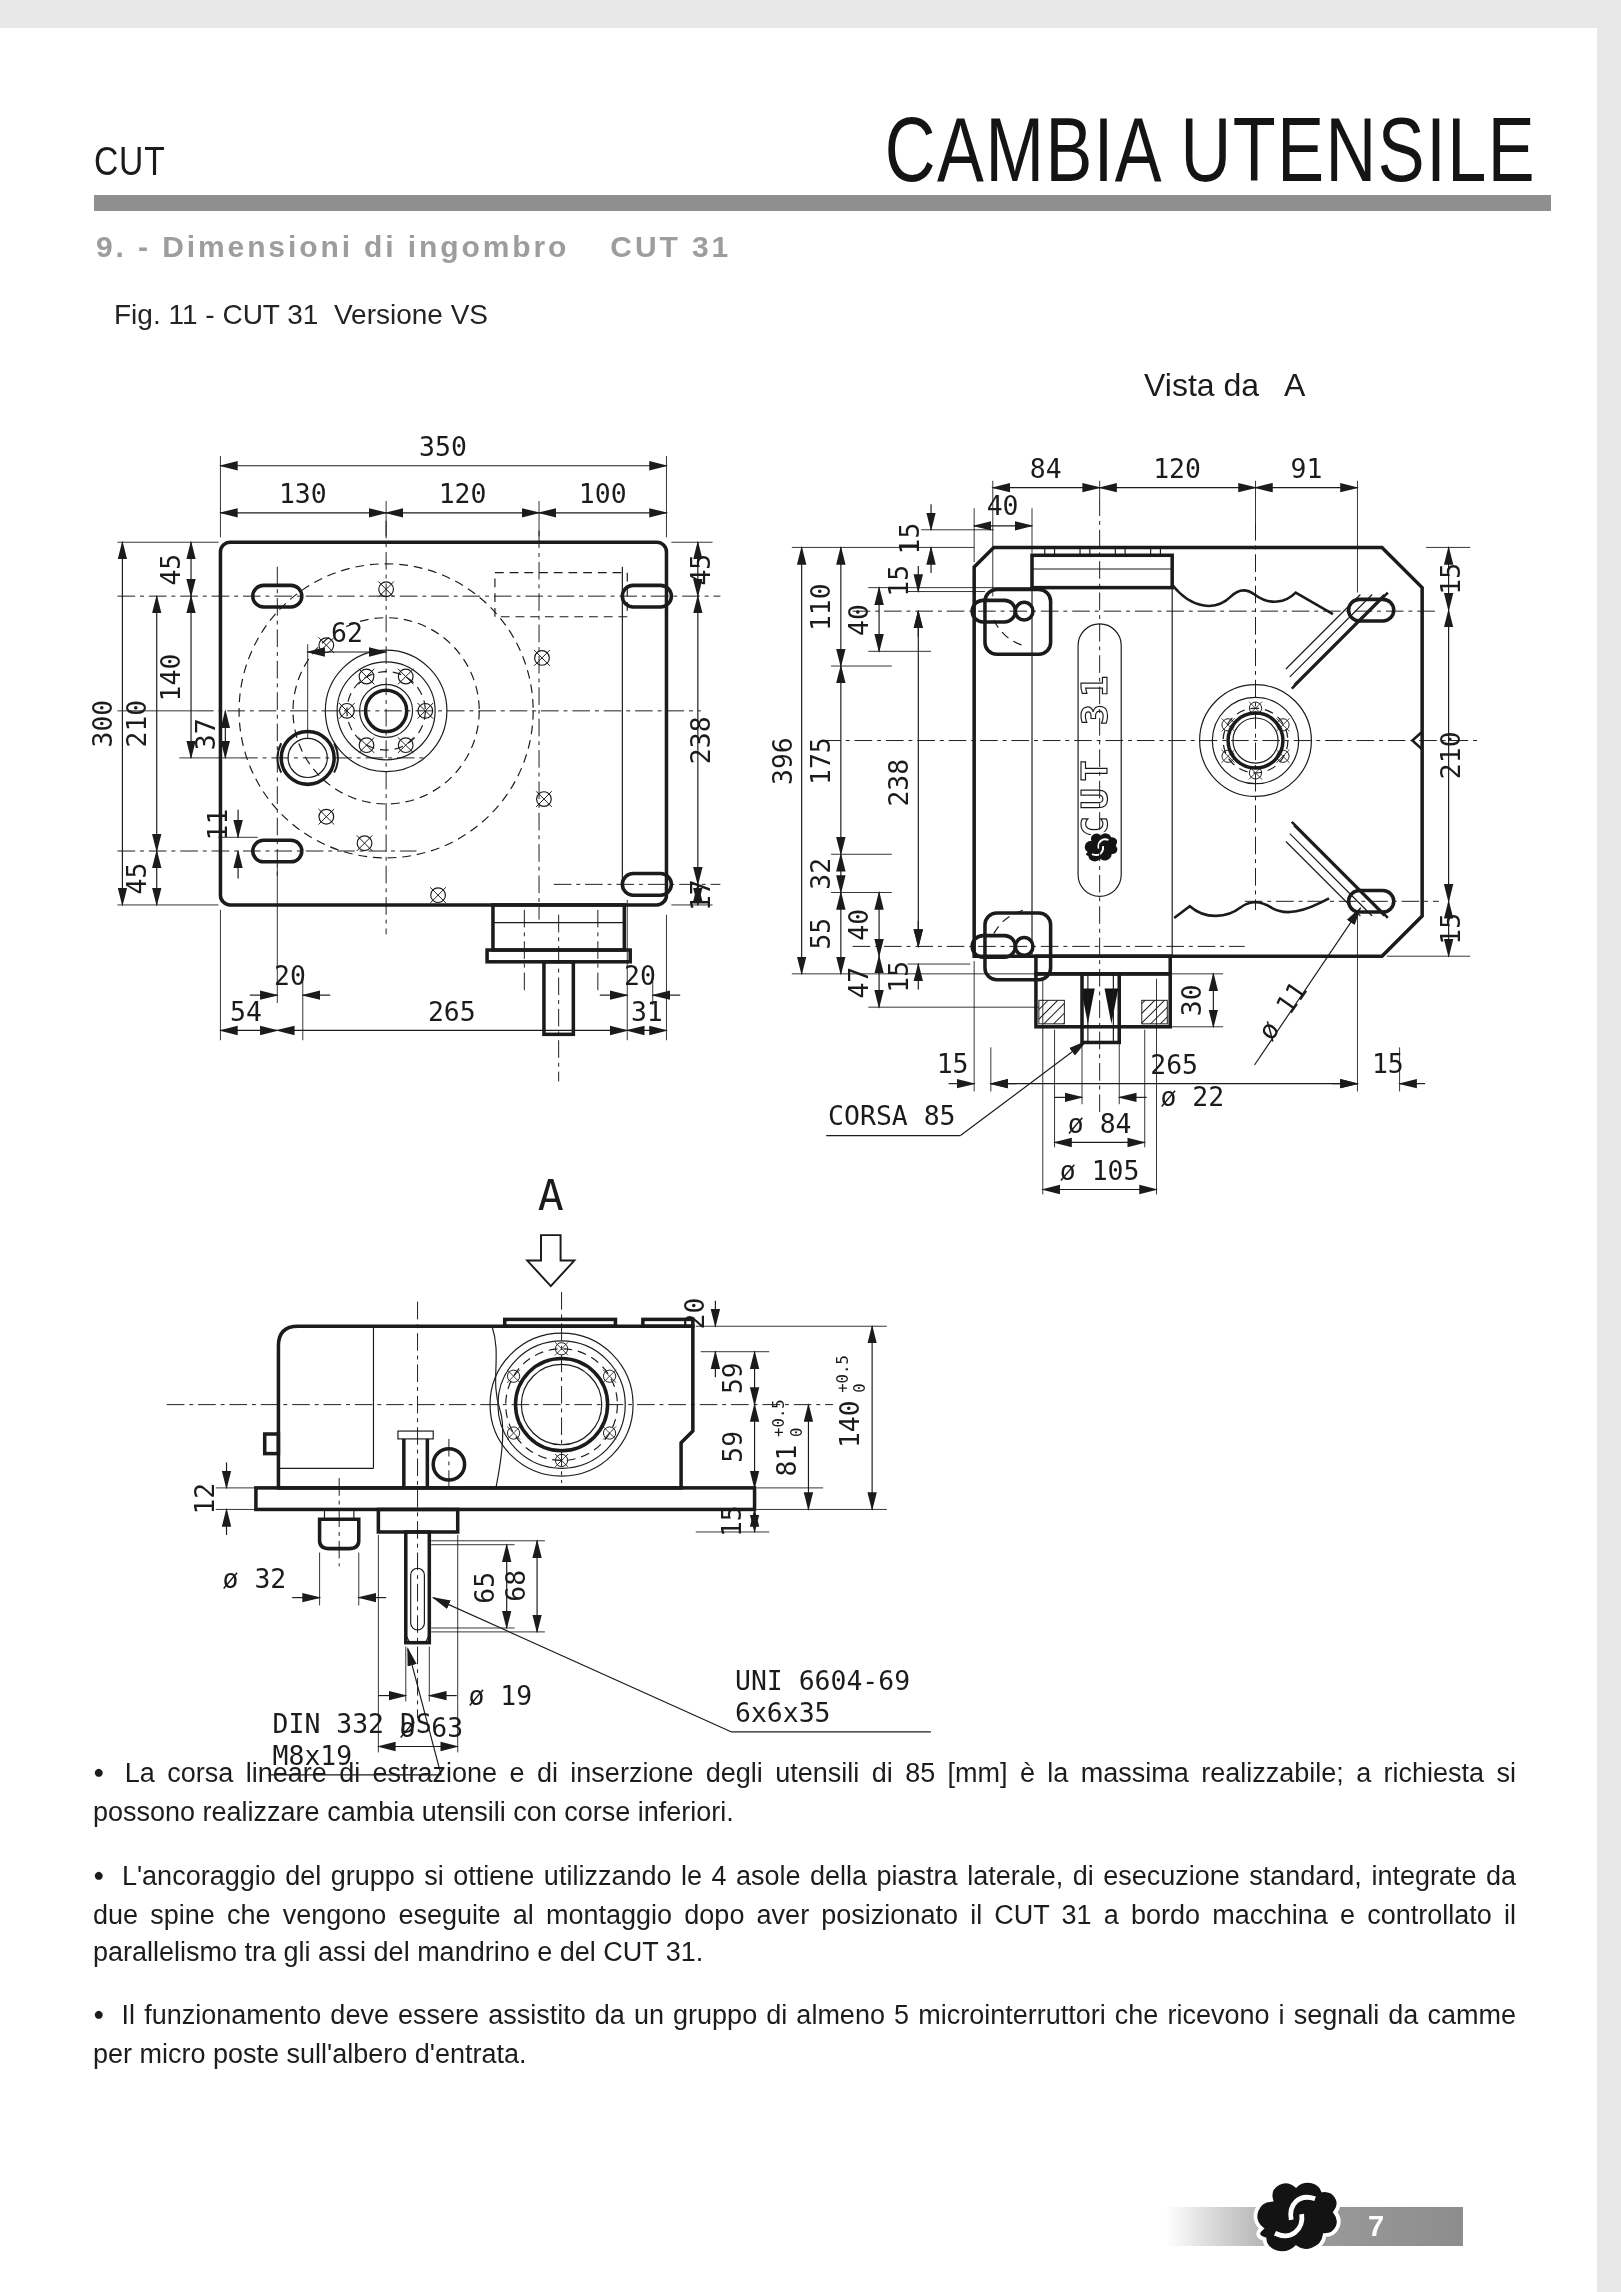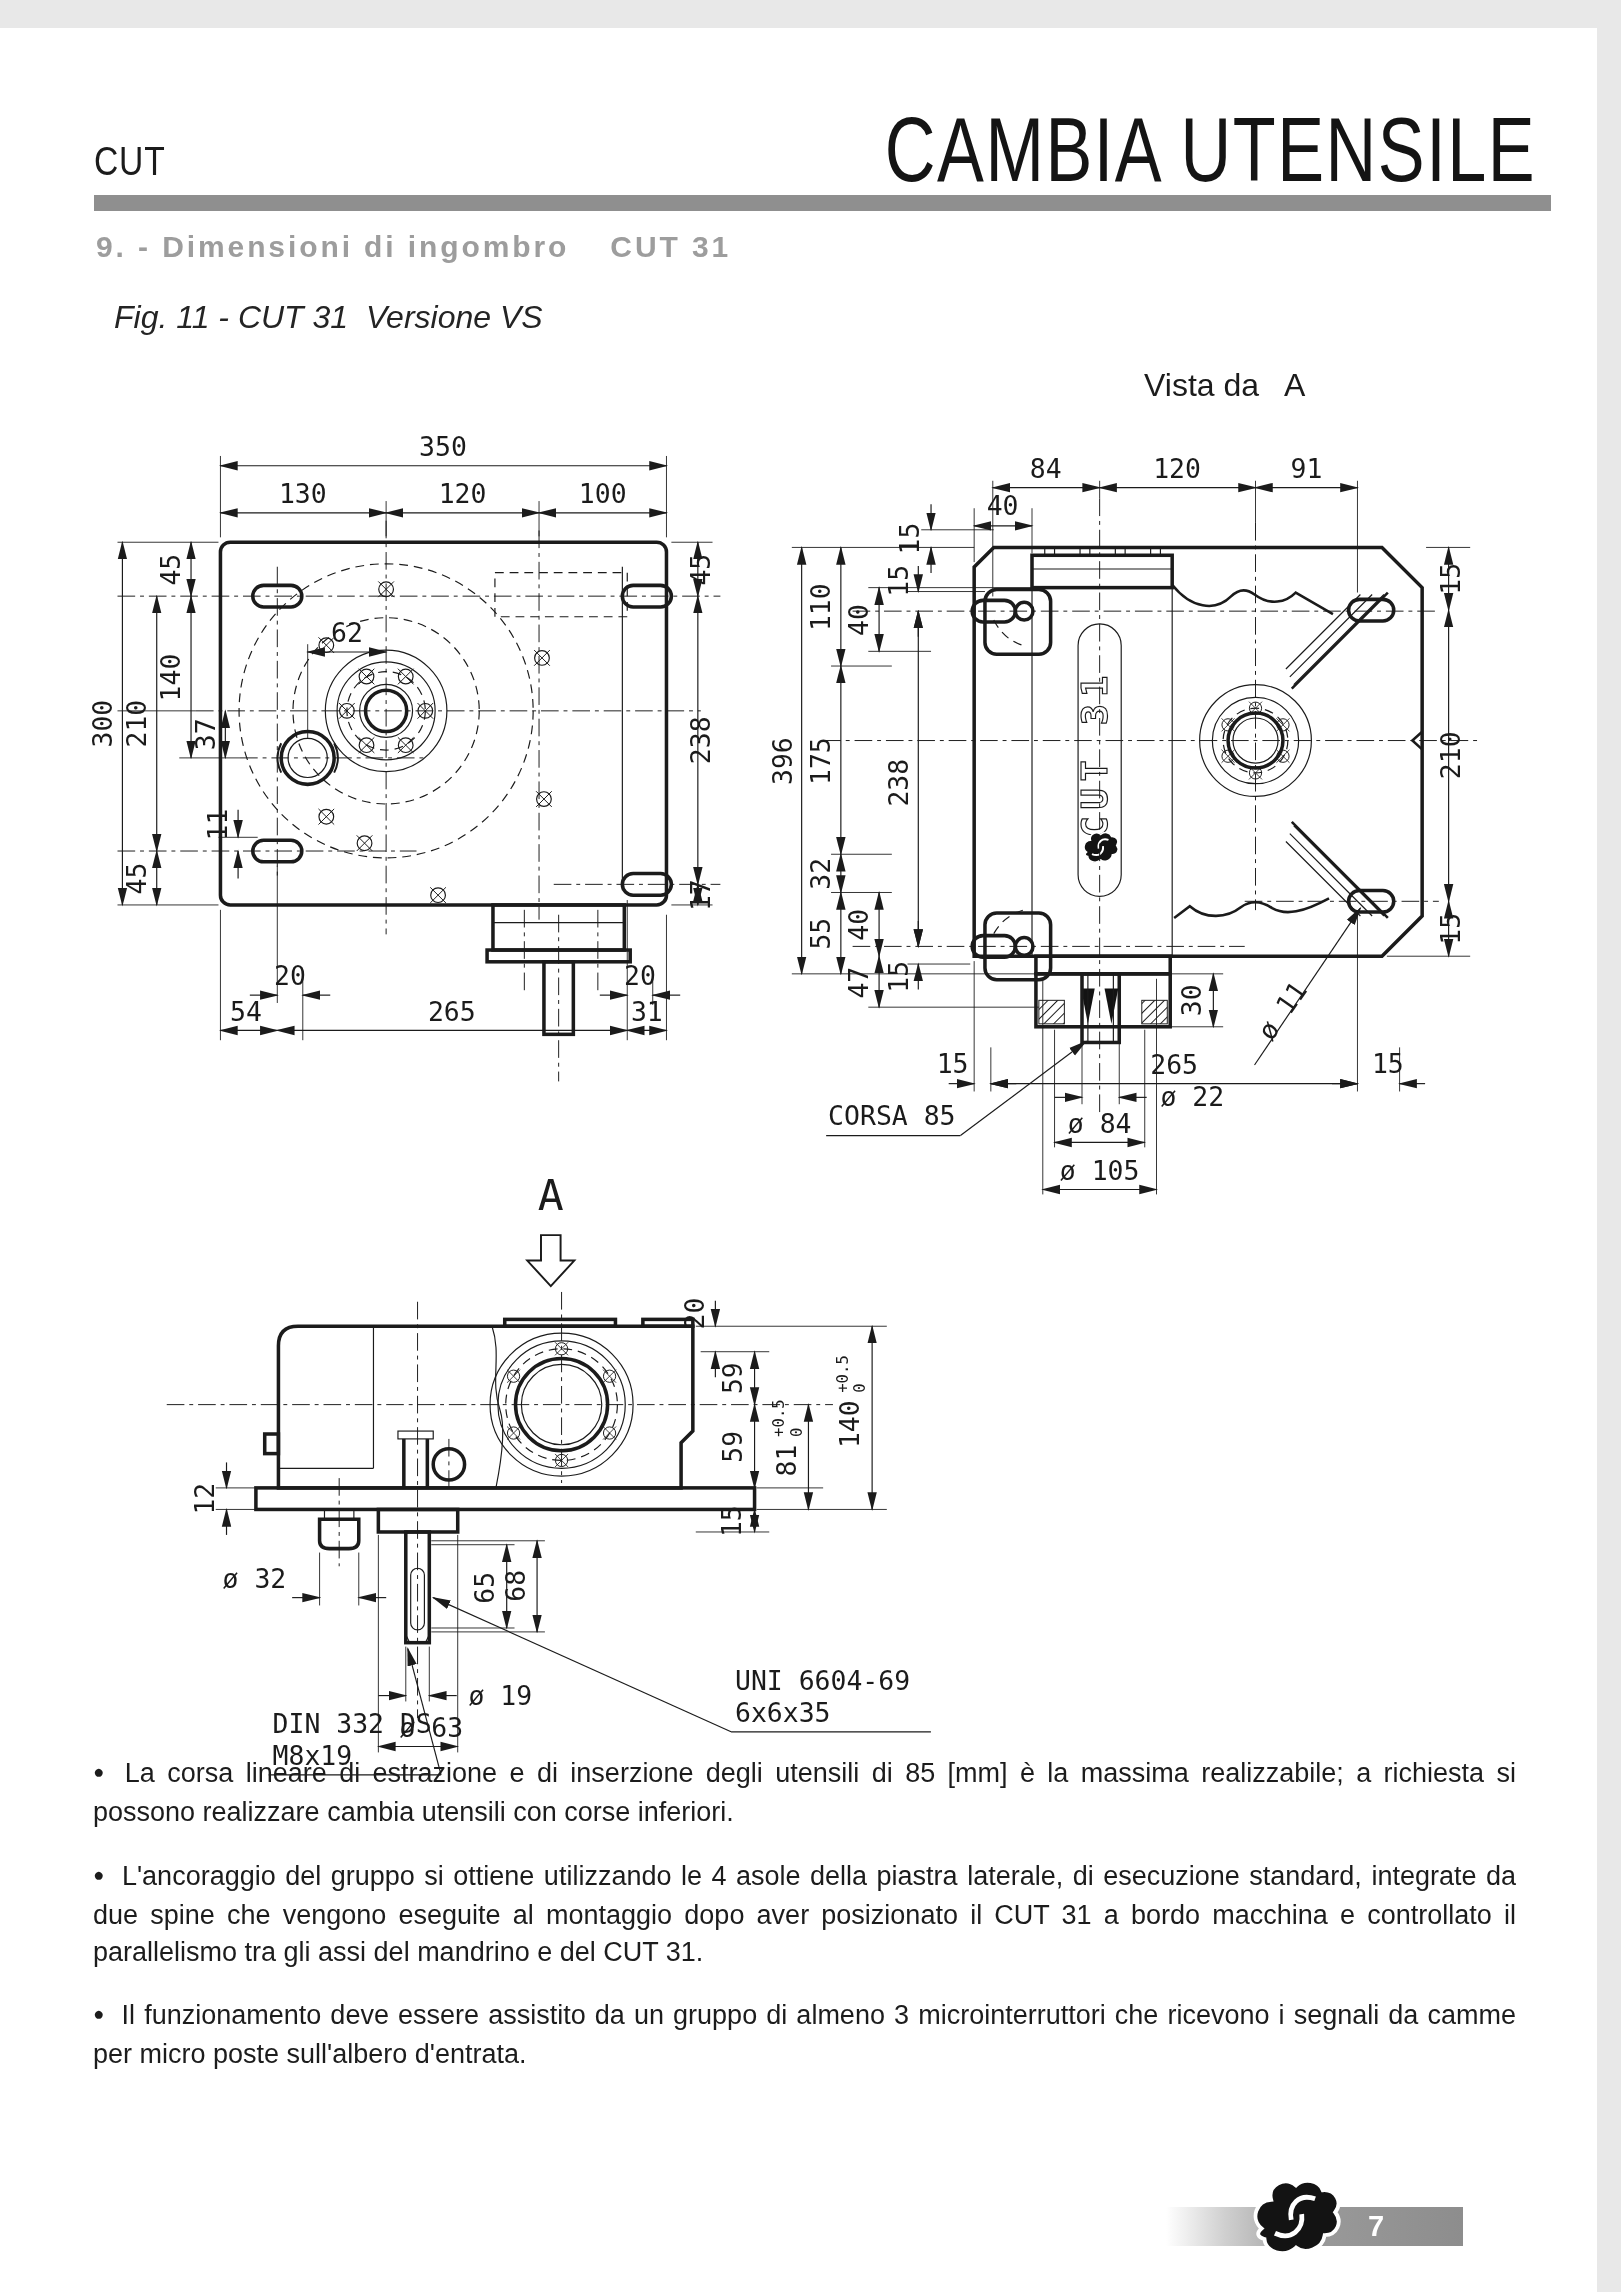--- a/index.html
+++ b/index.html
@@ -7,21 +7,21 @@
         font-family:"Liberation Sans",sans-serif;color:#1c1c1c;margin-top:28px;}
   
   .code{position:absolute;left:94px;top:110px;font-size:41px;letter-spacing:1px;
         transform:scaleX(.82);transform-origin:0 0;color:#1b1b1b;}
   .big-title{position:absolute;right:61px;top:71px;font-size:90px;letter-spacing:2px;
         transform:scaleX(.78);transform-origin:100% 0;color:#141414;white-space:nowrap;}
   .rule{position:absolute;left:94px;top:167px;width:1457px;height:15.7px;background:#8f8f8f;}
   .sec-head{position:absolute;left:96px;top:202px;font-size:30px;font-weight:bold;
         color:#9d9d9d;letter-spacing:2.9px;white-space:pre;}
   .sec-head .model{margin-left:41px;}
-  .fig-cap{position:absolute;left:114px;top:271px;font-size:32px;color:#242424;white-space:pre;font-style:italic;}
+  .fig-cap{position:absolute;left:114px;top:271px;font-size:28px;color:#242424;white-space:pre;}
   .view-label{position:absolute;left:1144px;top:339px;font-size:32px;color:#1c1c1c;white-space:pre;}
   
   svg.panel{position:absolute;overflow:visible;}
   .t{stroke:#1b1b1b;stroke-width:1.2;fill:none;}
   .m{stroke:#1b1b1b;stroke-width:2;fill:none;}
   .b{stroke:#1b1b1b;stroke-width:3.6;fill:none;}
   .b2{stroke:#1b1b1b;stroke-width:2.6;fill:none;}
   .dsh{stroke:#1b1b1b;stroke-width:1.2;fill:none;stroke-dasharray:9 6;}
   .cl{stroke:#1b1b1b;stroke-width:1;fill:none;stroke-dasharray:18 5 4 5;}
   .dim{stroke:#1b1b1b;stroke-width:1.2;fill:none;}
@@ -471,21 +471,21 @@
       <text class="dt" x="600" y="556">UNI 6604-69</text>
       <text class="dt" x="600" y="589">6x6x35</text>
       <line class="t" x1="596" y1="599" x2="800" y2="599"></line>
       <line class="dim" x1="596" y1="599" x2="292" y2="462" marker-end="url(#ar)"></line>
     </g>
   </svg>
 
   <div class="notes">
     <p><span class="blt">●</span><span>La corsa lineare di estrazione e di inserzione degli utensili di 85 [mm] è la massima realizzabile; a richiesta si possono realizzare cambia utensili con corse inferiori.</span></p>
     <p><span class="blt">●</span><span>L'ancoraggio del gruppo si ottiene utilizzando le 4 asole della piastra laterale, di esecuzione standard, integrate da due spine che vengono eseguite al montaggio dopo aver posizionato il CUT 31 a bordo macchina e controllato il parallelismo tra gli assi del mandrino e del CUT 31.</span></p>
-    <p><span class="blt">●</span><span>Il funzionamento deve essere assistito da un gruppo di almeno 3 microinterruttori che ricevono i segnali da camme per micro poste sull'albero d'entrata.</span></p>
+    <p><span class="blt">●</span><span>Il funzionamento deve essere assistito da un gruppo di almeno 5 microinterruttori che ricevono i segnali da camme per micro poste sull'albero d'entrata.</span></p>
   </div>
 
   <div class="footer-bar"></div>
   <svg class="footer-logo" width="102" height="86" viewBox="0 0 100 90">
     <use href="#logo" x="0" y="0" width="100" height="90"></use>
   </svg>
   <span class="pageno">7</span>
 
 </div>
 

